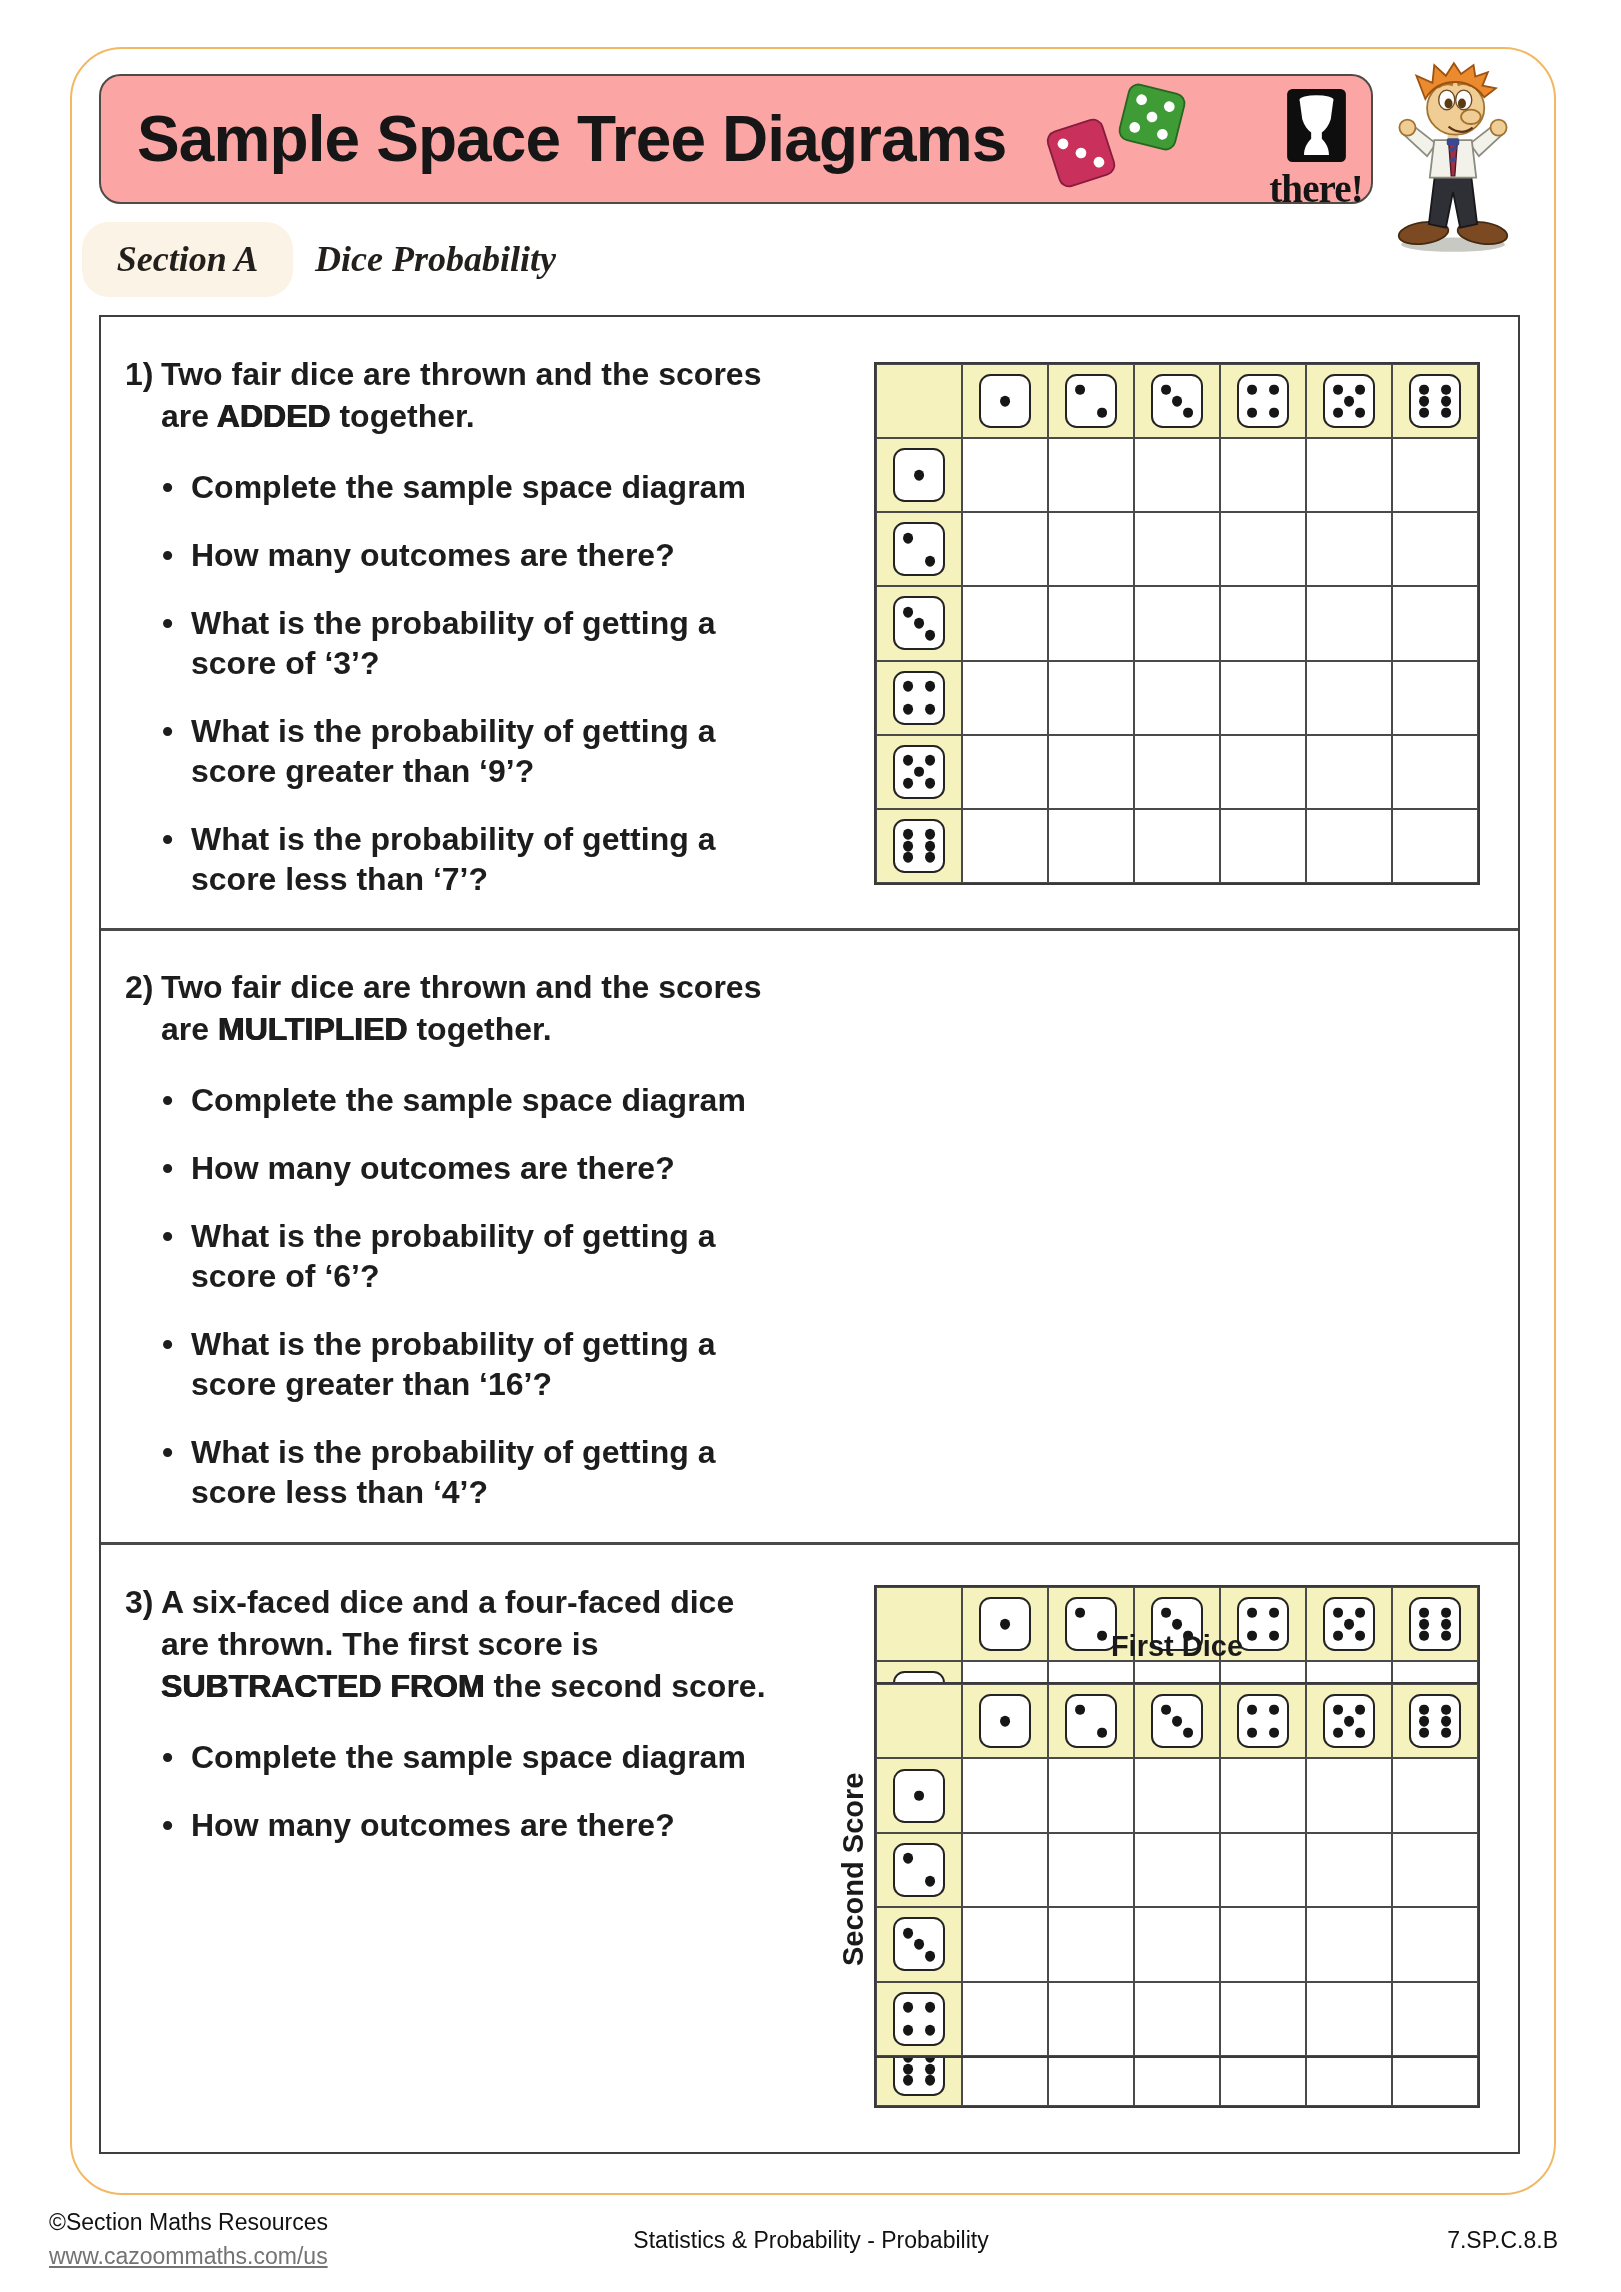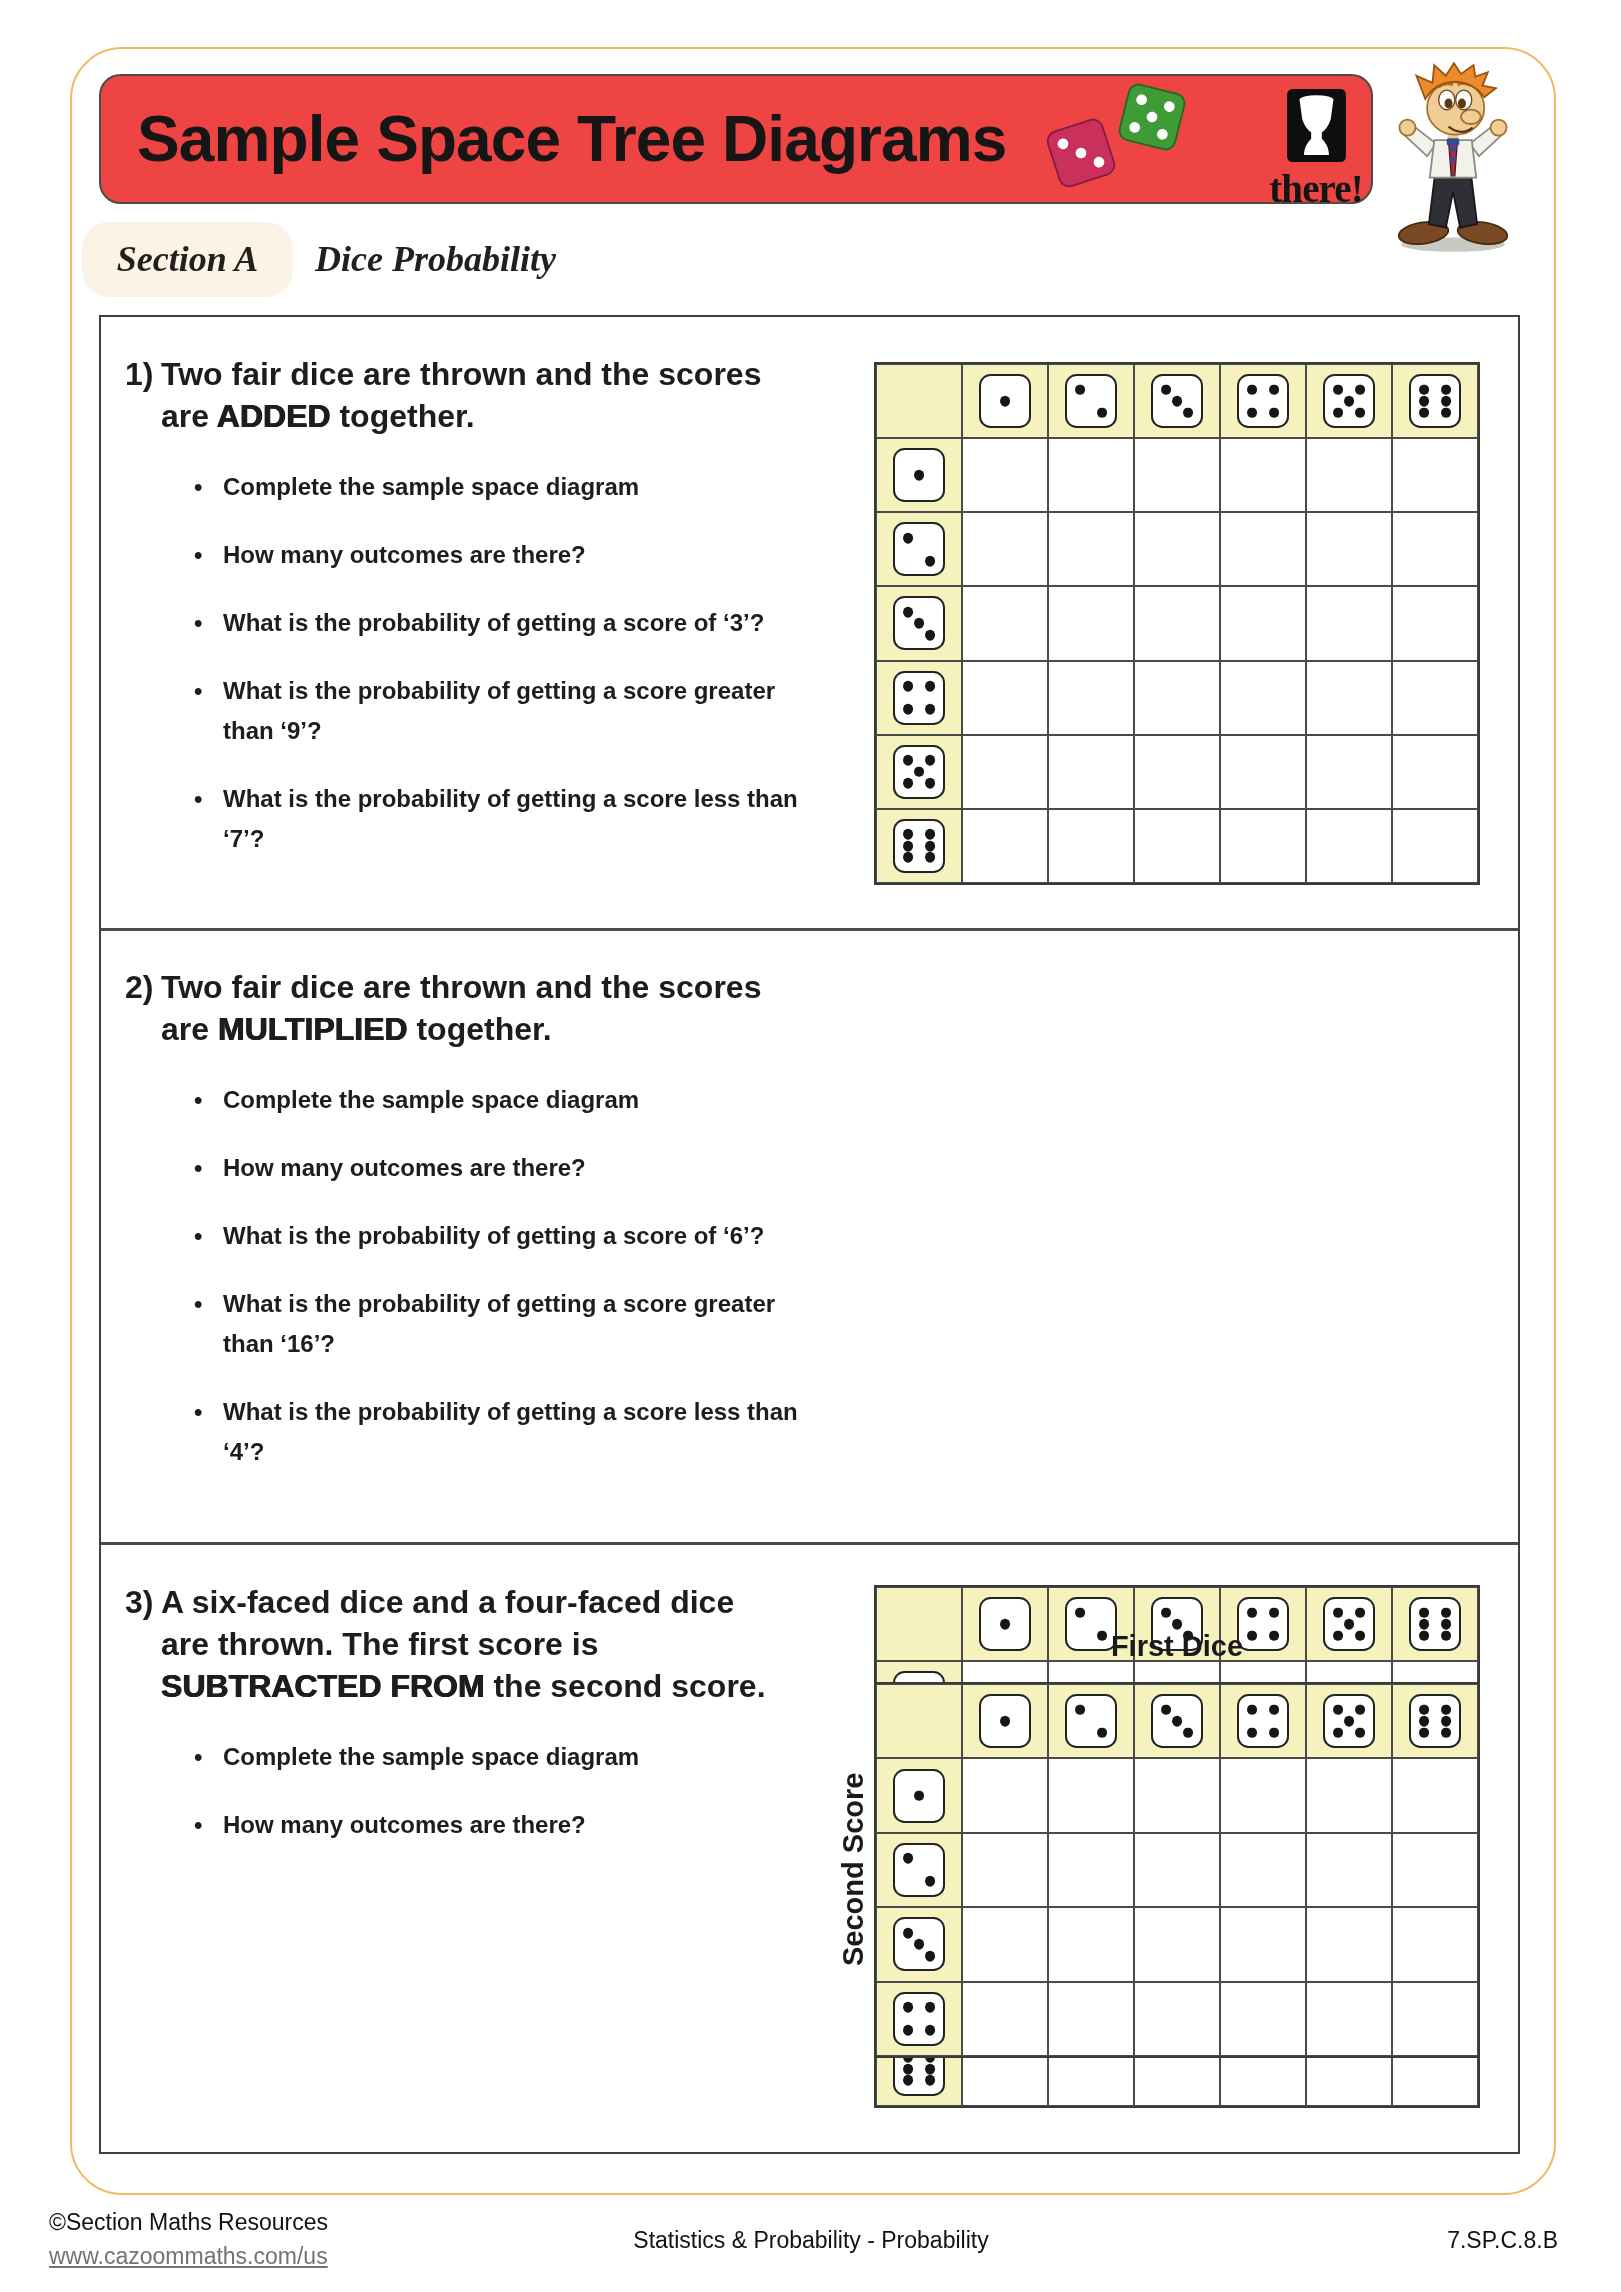--- a/index.html
+++ b/index.html
@@ -11,21 +11,21 @@
 
   
   .page-frame {
     position:absolute; left:70px; top:47px; width:1486px; height:2148px;
     border:2.7px solid #f3b863; border-radius:52px; background:#ffffff;
   }
 
   
   .title-box {
     position:absolute; left:99px; top:74px; width:1274px; height:130px;
-    background:#ef4444; border:2.7px solid #4e4b47; border-radius:21.5px;
+    background:#fca5a5; border:2.7px solid #4e4b47; border-radius:21.5px;
   }
   .title-box h1 {
     position:absolute; left:36px; top:50%; transform:translateY(-50%);
     font-size:64px; font-weight:bold; letter-spacing:-0.9px; color:#161616; white-space:nowrap;
   }
   .brand-die { position:absolute; }
   .brand-die.pink  { left:939px; top:36px; }
   .brand-die.green { left:1010px; top:0px; }
   .cazoom-logo-wrap { position:absolute; left:1130px; top:12.5px; width:170px; text-align:center; }
   .cazoom-text {
@@ -59,22 +59,22 @@
   .s2 { top:613px; height:612px; }
   .s3 { top:1228px; height:608px; }
 
   .qhead { display:flex; padding:36px 0 0 24px; }
   .qnum  { width:36px; flex:none; font-size:32px; font-weight:bold; line-height:42px; }
   .qintro{ width:627px; font-size:32px; font-weight:bold; line-height:42px; }
   .xb    { font-weight:bold; text-shadow:0.6px 0 0 currentColor, -0.4px 0 0 currentColor; }
 
   .qbullets { list-style:none; margin:30px 0 0 90px; }
   .qbullets li {
-    position:relative; max-width:602px; font-size:24px; font-weight:bold;
-    line-height:40px; margin-bottom:28px;margin-left:32px;
+    position:relative; max-width:602px; font-size:32px; font-weight:bold;
+    line-height:40px; margin-bottom:28px;
   }
   .qbullets li::before { content:"\2022"; position:absolute; left:-29px; }
 
   
   .grid {
     position:absolute; display:grid; background:#ffffff;
     border:2.7px solid #3a3a3a;
   }
   .g1 { left:773px; top:45px;   width:606px; height:523px; }
   .g2 { left:773px; top:655px;  width:606px; height:523px; }

